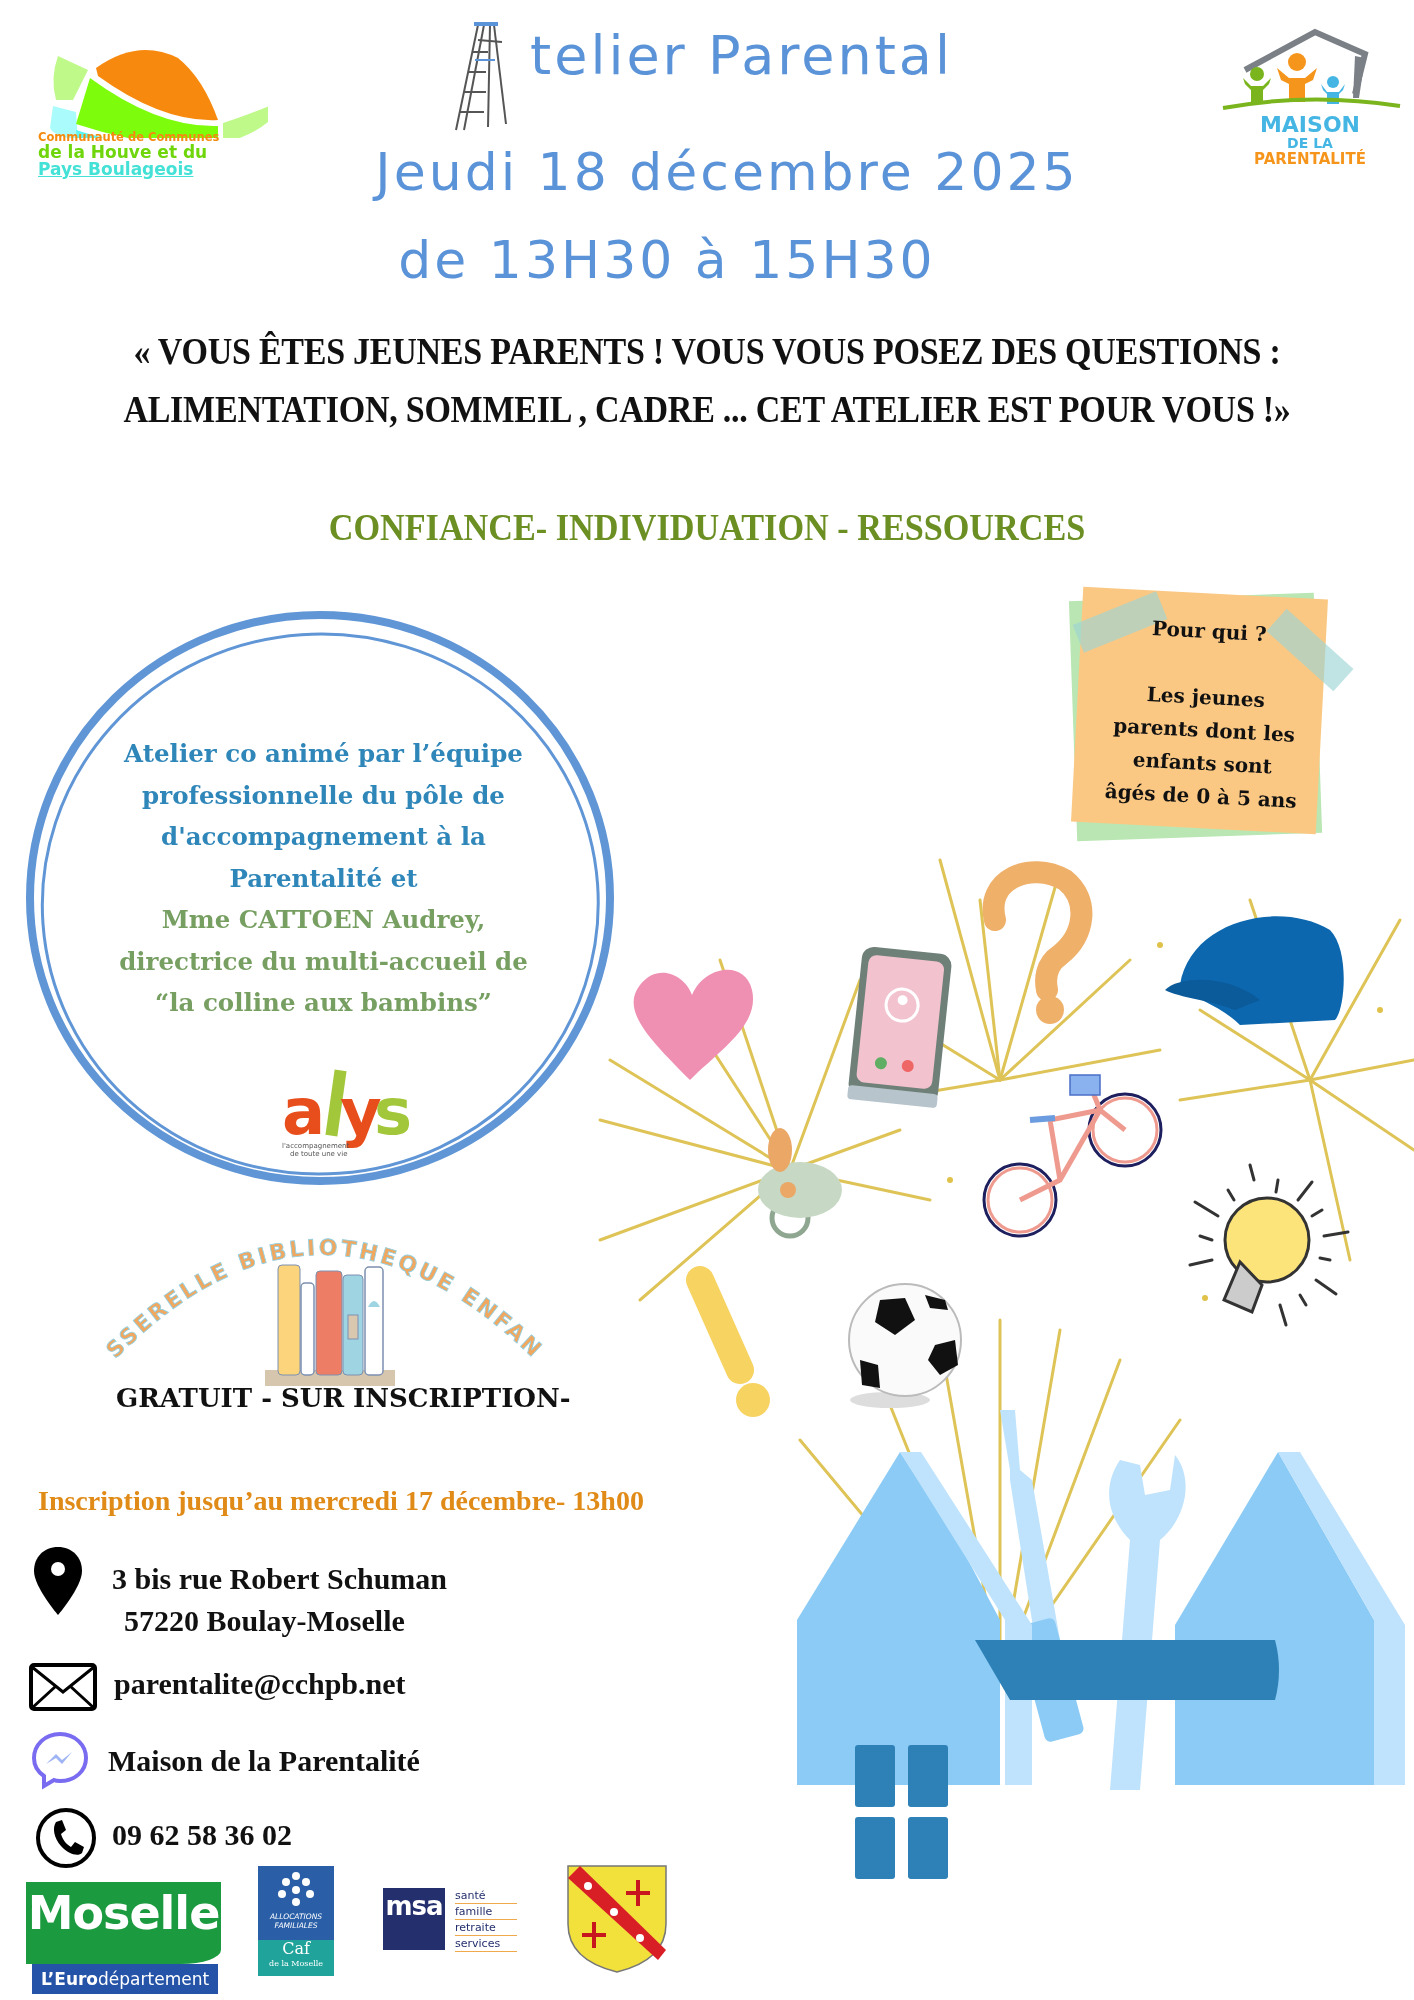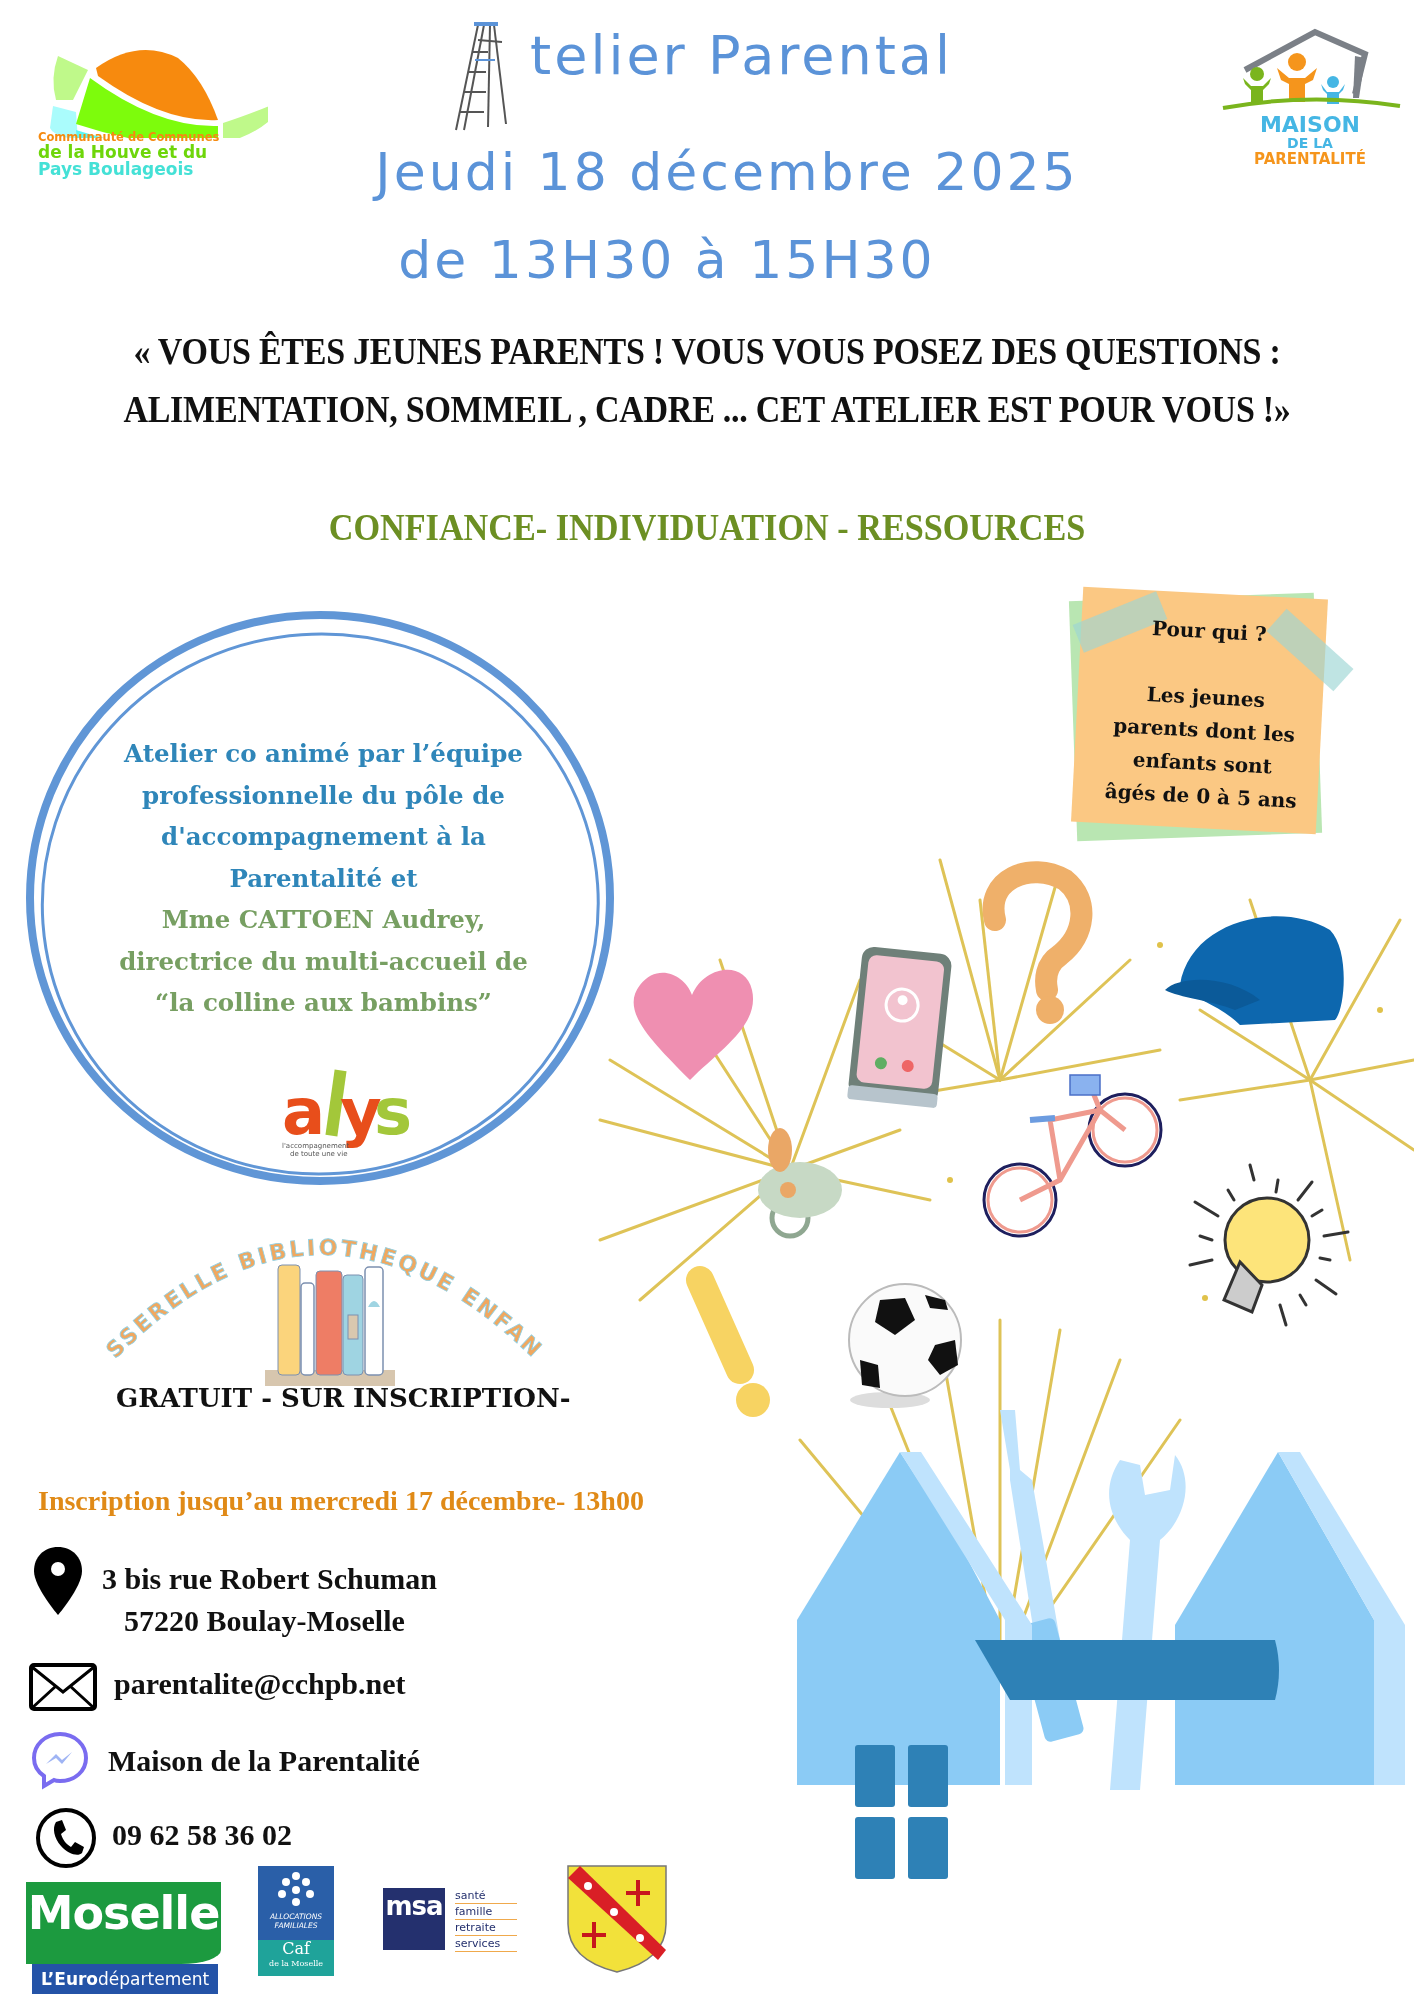--- a/index.html
+++ b/index.html
@@ -5,21 +5,21 @@
   * { box-sizing: border-box; margin: 0; padding: 0; }
   html, body { width: 1414px; height: 2000px; background: #ffffff; overflow: hidden; }
   body { position: relative; font-family: "DejaVu Serif", serif; color: #111; }
   .abs { position: absolute; }
 
   
   .cc-logo { left: 28px; top: 28px; width: 240px; height: 160px; }
   .cc-text { position: absolute; left: 10px; top: 104px; font-family: "DejaVu Sans", sans-serif; font-weight: bold; line-height: 1; }
   .cc-t1 { font-size: 11.5px; color: #f58a10; }
   .cc-t2 { font-size: 17px; color: #6ed60a; }
-  .cc-t3 { font-size: 17px; color: #44e1d6; }
+  .cc-t3 { font-size: 17px; color: #44e1d6; text-decoration: underline; }
 
   
   .hand { font-family: "DejaVu Sans", sans-serif; color: #5b93d8; letter-spacing: 3px; }
   .title { left: 530px; top: 24px; font-size: 54px; font-weight: normal; }
   .ladder { left: 450px; top: 22px; width: 70px; height: 112px; }
   .date { left: 0; width: 1414px; top: 142px; font-size: 52px; text-align: center; line-height: 60px; padding-left: 40px; }
   .time { left: 0; width: 1286px; top: 202px; font-size: 52px; text-align: center; line-height: 60px; padding-left: 48px; margin-top: 28px; }
 
   
   .mp-logo { left: 1215px; top: 22px; width: 190px; height: 140px; }
@@ -180,21 +180,21 @@
   </g>
 </svg>
 <div class="abs gratuit">GRATUIT - SUR INSCRIPTION-</div>
 
 <div class="abs inscription">Inscription  jusqu’au mercredi 17 décembre- 13h00</div>
 
 <svg class="abs icon" style="left:32px;top:1545px;width:52px;height:72px;" viewBox="0 0 52 72">
   <path d="M26 2 C12 2 2 12 2 26 C2 42 26 70 26 70 C26 70 50 42 50 26 C50 12 40 2 26 2 Z" fill="#000"></path>
   <circle cx="26" cy="24" r="7" fill="#fff"></circle>
 </svg>
-<div class="abs contact" style="left:102px;top:1562px;">3 bis rue Robert Schuman</div>
+<div class="abs contact" style="left:112px;top:1562px;">3 bis rue Robert Schuman</div>
 <div class="abs contact" style="left:124px;top:1604px;">57220 Boulay-Moselle</div>
 
 <svg class="abs icon" style="left:28px;top:1662px;width:70px;height:50px;" viewBox="0 0 70 50">
   <rect x="3" y="3" width="64" height="44" rx="3" fill="#fff" stroke="#000" stroke-width="4"></rect>
   <path d="M4 5 L35 30 L66 5" fill="none" stroke="#000" stroke-width="3"></path>
   <path d="M4 46 L28 24 M66 46 L42 24" stroke="#000" stroke-width="3"></path>
 </svg>
 <div class="abs contact" style="left:114px;top:1667px;">parentalite@cchpb.net</div>
 
 <svg class="abs icon" style="left:30px;top:1730px;width:60px;height:60px;" viewBox="0 0 60 60">

